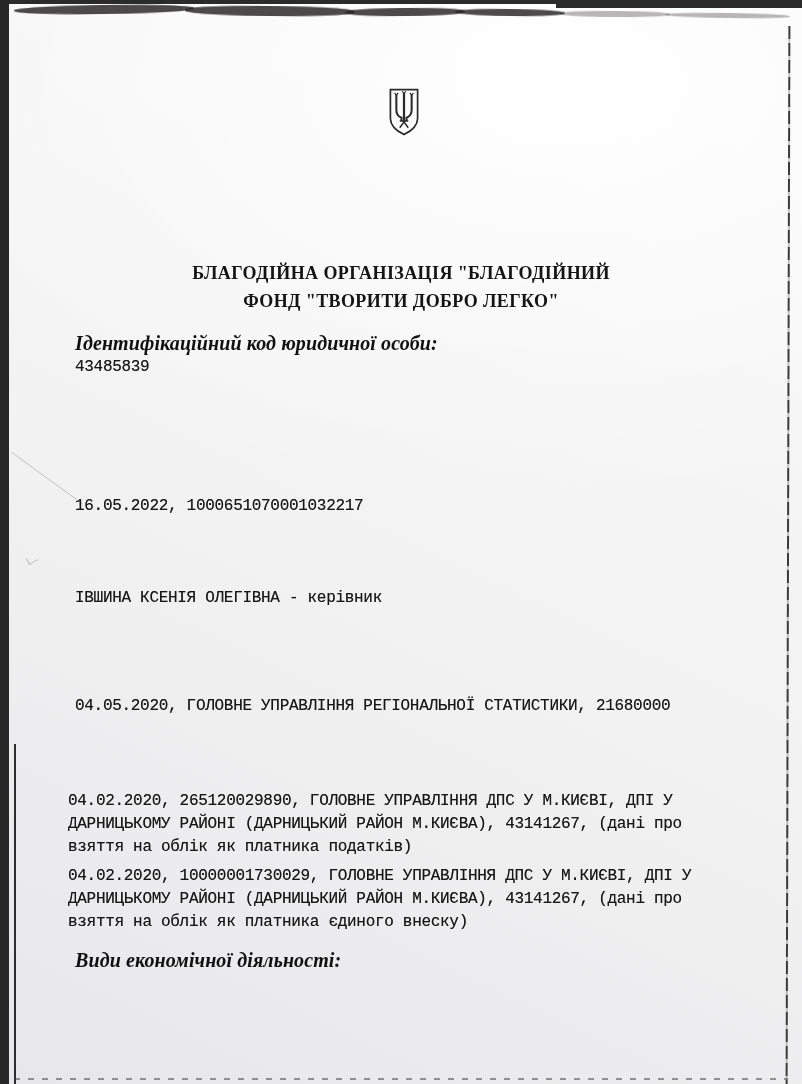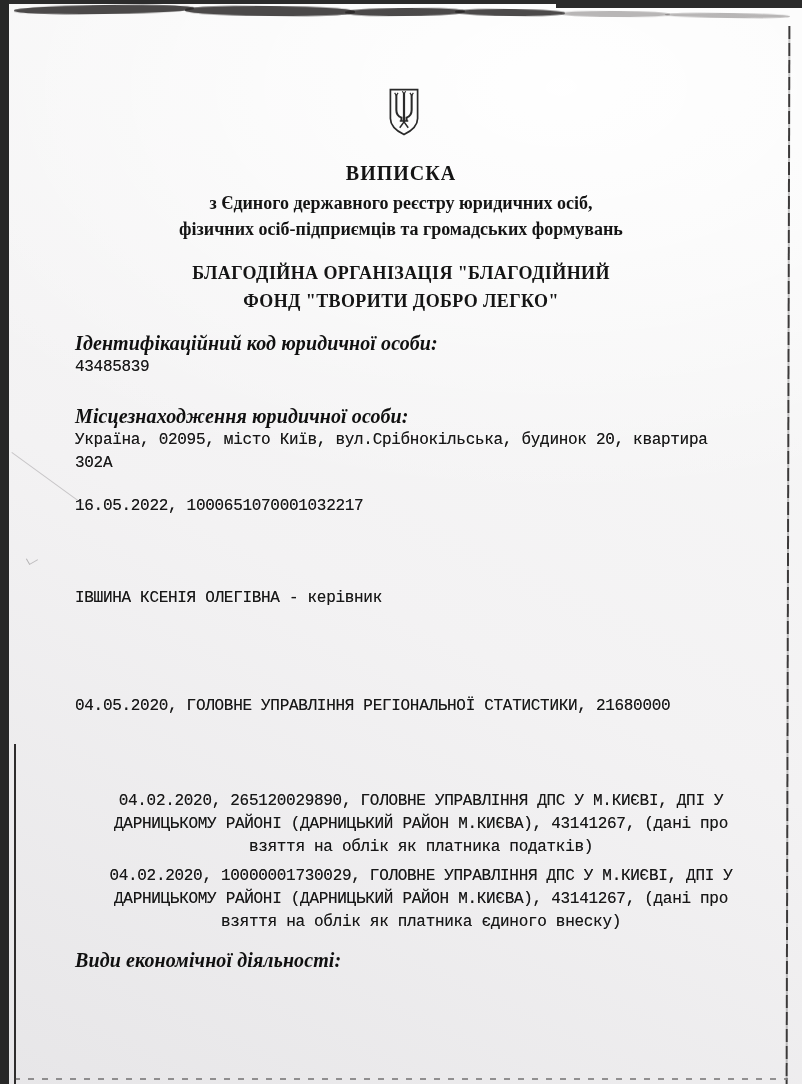--- a/index.html
+++ b/index.html
@@ -35,21 +35,21 @@
   .doc-title{font-size:20px;font-weight:700;letter-spacing:1px;line-height:24px;}
   .doc-subtitle{margin-top:5px;font-size:18px;font-weight:700;line-height:26px;white-space:pre-line;}
   .org-name{position:absolute;left:0;top:259px;width:100%;text-align:center;
     font-size:18px;font-weight:700;line-height:28px;letter-spacing:.4px;white-space:pre-line;}
   .section{position:absolute;left:75px;width:692px;}
   .label{font-style:italic;font-weight:700;font-size:20px;line-height:21.5px;
     letter-spacing:.1px;white-space:pre-line;color:#101010;}
   .mono{font-family:"Liberation Mono", monospace;font-size:16px;line-height:23px;
     letter-spacing:-.3px;white-space:pre-line;color:#171717;
     text-shadow:0 0 .5px rgba(0,0,0,.55);margin-top:1px;}
-  .para{position:absolute;left:75px;width:692px;text-align:center;}
+  .para{position:absolute;left:68px;width:692px;}
   .s1{top:333px}.s2{top:406px}.s3{top:494px}.s4{top:586px}.s5{top:694px}
   .p2{top:789px}.p3{top:864px}.s6{top:950px}
 </style>
 </head>
 <body>
 
 <div class="page">
 
   <div class="edge-top"></div>
   <div class="edge-top-right"></div>
@@ -68,39 +68,29 @@
 
   <svg class="emblem" viewBox="0 0 40 58">
     <path d="M4,2 H36 V36 Q36,47 20,55 Q4,47 4,36 Z" fill="none" stroke="#2a2a2a" stroke-width="2"></path>
     <path d="M20,6 V40" fill="none" stroke="#2a2a2a" stroke-width="2.6"></path>
     <path d="M11,8 V26 Q11,33 17,35 V39" fill="none" stroke="#2a2a2a" stroke-width="2.4"></path>
     <path d="M29,8 V26 Q29,33 23,35 V39" fill="none" stroke="#2a2a2a" stroke-width="2.4"></path>
     <path d="M20,40 L15,47 M20,40 L25,47 M15,39 H25" fill="none" stroke="#2a2a2a" stroke-width="1.8"></path>
     <path d="M9,6 L11,9 L13,6 M18,4 L20,7 L22,4 M27,6 L29,9 L31,6" fill="none" stroke="#2a2a2a" stroke-width="1.4"></path>
   </svg>
 
-  <div class="header">
-    <div class="doc-title">ВИПИСКА</div>
-    <div class="doc-subtitle">з Єдиного державного реєстру юридичних осіб,
-фізичних осіб-підприємців та громадських формувань</div>
-  </div>
 
   <div class="org-name">БЛАГОДІЙНА ОРГАНІЗАЦІЯ "БЛАГОДІЙНИЙ
 ФОНД "ТВОРИТИ ДОБРО ЛЕГКО"</div>
 
   <div class="section s1">
     <div class="label">Ідентифікаційний код юридичної особи:</div>
     <div class="mono">43485839</div>
   </div>
 
-  <div class="section s2">
-    <div class="label">Місцезнаходження юридичної особи:</div>
-    <div class="mono">Україна, 02095, місто Київ, вул.Срібнокільська, будинок 20, квартира
-302А</div>
-  </div>
 
   <div class="section s3">
     <div class="mono">16.05.2022, 1000651070001032217</div>
   </div>
 
   <div class="section s4">
     <div class="mono">ІВШИНА КСЕНІЯ ОЛЕГІВНА - керівник</div>
   </div>
 
   <div class="section s5">

